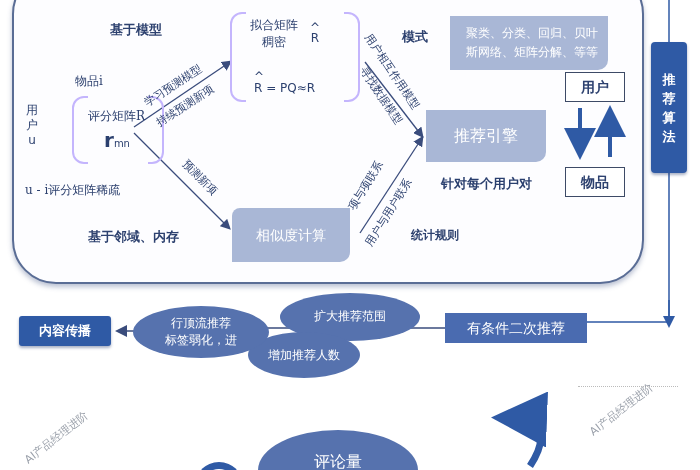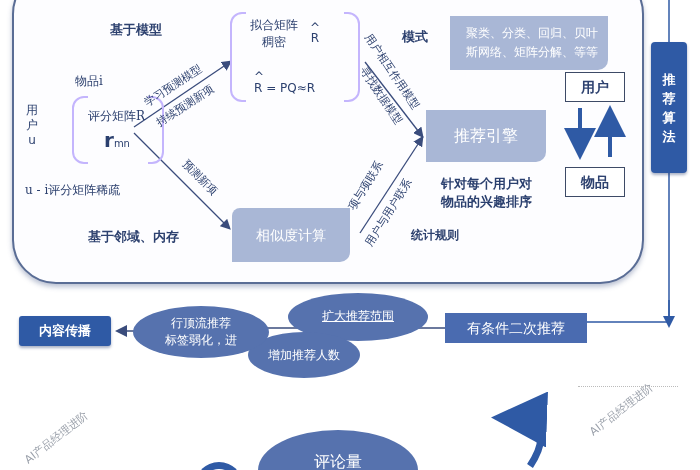--- a/index.html
+++ b/index.html
@@ -96,38 +96,37 @@
 <div class="txt bold" style="left:402px;top:28px;font-size:13px;">模式</div>
 
 <div class="pale-box" style="left:450px;top:16px;width:158px;height:54px;font-size:12px;line-height:19px;padding:8px 0 0 16px;box-sizing:border-box;">
   <div>聚类、分类、回归、贝叶</div>
   <div>斯网络、矩阵分解、等等</div>
 </div>
 
 <div class="pale-box" style="left:426px;top:110px;width:120px;height:52px;font-size:16px;line-height:52px;text-align:center;">推荐引擎</div>
 <div class="abs bold" style="left:441px;top:175px;font-size:13px;line-height:18px;">
   <div>针对每个用户对</div>
-  <div>物品的兴趣排序</div>
 </div>
 <div class="txt bold" style="left:411px;top:227px;font-size:12px;">统计规则</div>
 
 <div class="pale-box" style="left:232px;top:208px;width:118px;height:54px;font-size:14px;line-height:54px;text-align:center;border-radius:8px 0 10px 0;">相似度计算</div>
 
 <div class="rect-box" style="left:565px;top:72px;width:58px;height:28px;line-height:28px;">用户</div>
 <div class="rect-box" style="left:565px;top:167px;width:58px;height:28px;line-height:28px;">物品</div>
 
 <div class="dark-box" style="left:651px;top:42px;width:36px;height:131px;font-size:13px;font-weight:bold;line-height:19px;padding-top:28px;box-sizing:border-box;">
   <div>推</div>
     <div>荐</div>
     <div>算</div>
     <div>法</div>
 </div>
 
 <div class="mid-box" style="left:445px;top:313px;width:142px;height:30px;line-height:30px;font-size:14px;">有条件二次推荐</div>
-<div class="ellipse" style="left:288px;top:293px;width:140px;height:48px;line-height:46px;text-decoration:underline;">扩大推荐范围</div>
+<div class="ellipse" style="left:280px;top:293px;width:140px;height:48px;line-height:46px;">扩大推荐范围</div>
 <div class="ellipse" style="left:248px;top:332px;width:112px;height:46px;line-height:46px;">增加推荐人数</div>
 <div class="ellipse" style="left:133px;top:306px;width:136px;height:52px;line-height:17px;padding-top:9px;box-sizing:border-box;">
   <div>行顶流推荐</div>
     <div>标签弱化，进</div>
 </div>
 <div class="dark-box" style="left:19px;top:316px;width:92px;height:30px;line-height:30px;font-size:13px;font-weight:bold;border-radius:3px;">内容传播</div>
 
 <div class="ellipse" style="left:258px;top:430px;width:160px;height:80px;font-size:16px;line-height:64px;">评论量</div>
 <div class="abs" style="left:194px;top:462px;width:36px;height:36px;border-radius:50%;border:7px solid #2f5aa5;border-color:#2f5aa5 transparent transparent transparent;"></div>
 <div class="abs" style="left:578px;top:386px;width:100px;border-top:1px dotted #bbb;"></div>

